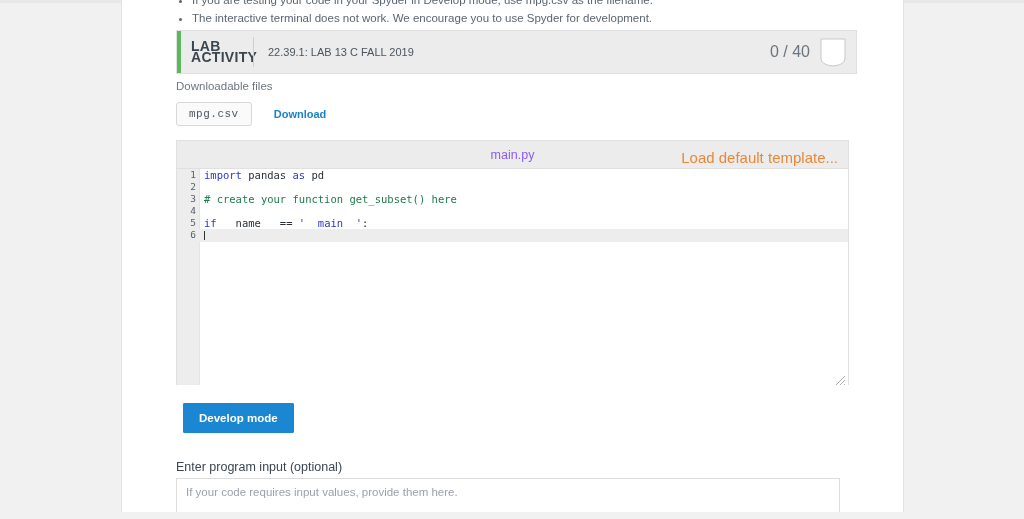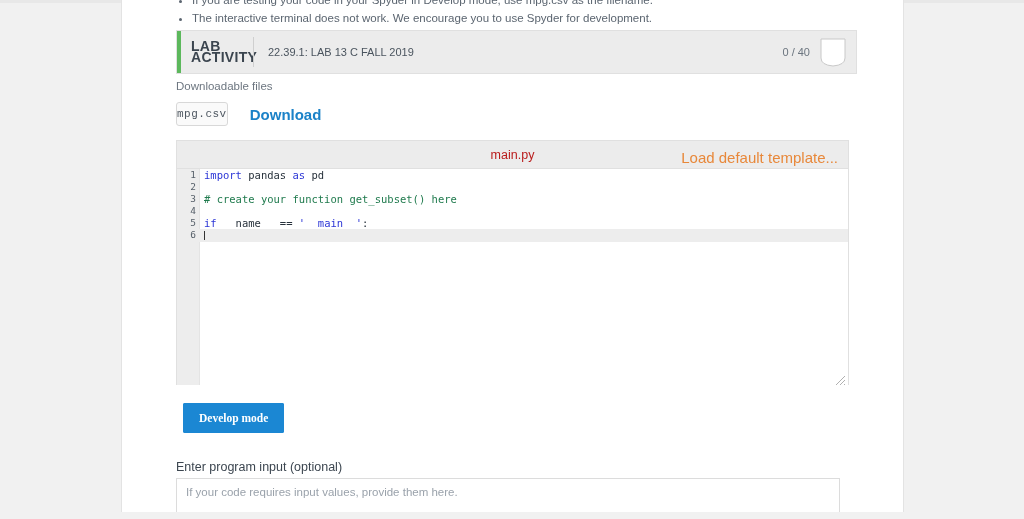--- a/index.html
+++ b/index.html
@@ -88,21 +88,21 @@
     height: 30px;
     background: #cfcfcf;
     margin-right: 14px;
   }
   .lab-title {
     font-size: 11px;
     color: #4a545e;
     flex: 1;
   }
   .lab-score {
-    font-size: 11px;
+    font-size: 16px;
     color: #6b757f;
     margin-right: 10px;
   }
   .lab-badge {
     width: 26px;
     height: 29px;
     margin-right: 10px;
     position: relative;
   }
   .lab-badge svg { display: block; }
@@ -119,30 +119,30 @@
     position: absolute;
     left: 176px;
     top: 102px;
     display: flex;
     align-items: center;
   }
   .file-chip {
     border: 1px solid #d8d8d8;
     background: #fafafa;
     border-radius: 3px;
-    padding: 5px 0;
+    padding: 5px 12px;
     font-family: "Liberation Mono", monospace;
     font-size: 11px;
     color: #4e5761;
     letter-spacing: .5px;
   }
   .dl-link {
     margin-left: 22px;
     color: #1b82c8;
-    font-size: 15px;
+    font-size: 11px;
     font-weight: bold;
     text-decoration: none;
     cursor: pointer;
   }
 
   
   .editor-wrap {
     position: absolute;
     left: 176px;
     top: 140px;
@@ -156,21 +156,21 @@
     height: 27px;
     background: #ececec;
     border-bottom: 1px solid #e0e0e0;
     position: relative;
     display: flex;
     align-items: center;
     justify-content: center;
   }
   .editor-filename {
     font-size: 12.5px;
-    color: #b91c1c;
+    color: #8b5cf6;
   }
   .editor-template-link {
     position: absolute;
     right: 10px;
     top: 8px;
     font-size: 15px;
     color: #e8883a;
     cursor: pointer;
     text-decoration: none;
   }
@@ -242,21 +242,20 @@
     border-radius: 2px;
     overflow: hidden;
   }
   .mode-btn {
     font-size: 11.5px;
     font-weight: bold;
     padding: 8px 15px;
     cursor: pointer;
     border: 1px solid #1b87d3;
     box-sizing: border-box;
-    font-family: Liberation Serif, serif;
   }
   .mode-btn.active {
     background: #1b87d3;
     color: #ffffff;
     border-color: #1b87d3;
   }
   .mode-btn.inactive {
     background: #ffffff;
     color: #1b87d3;
     border-left: none;

